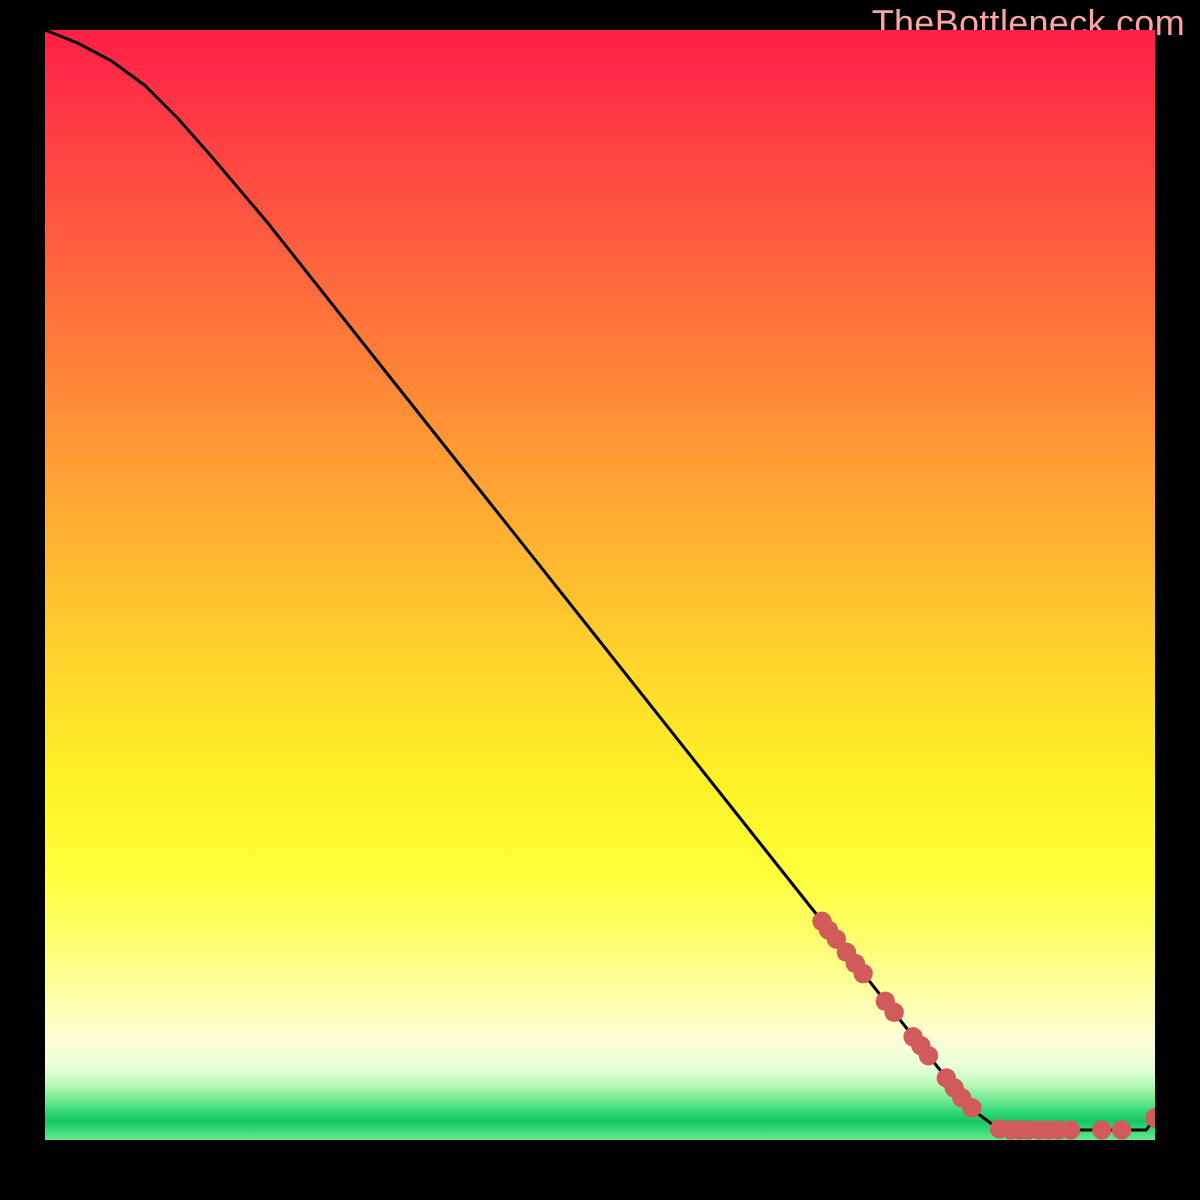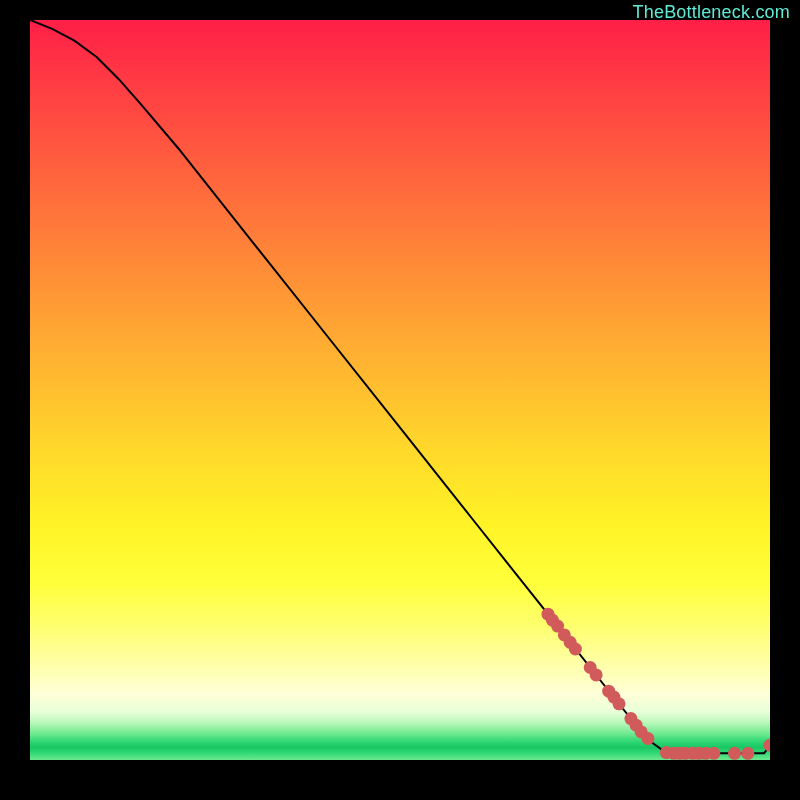--- a/index.html
+++ b/index.html
@@ -44,22 +44,22 @@
       #2fd874 97.5%,
       #18c763 98.3%,
       #2fd874 99%,
       #6ce88e 100%
     );
   }
   .watermark {
     position: absolute;
     top: 2px;
     right: 10px;
-    color: #5eead4;
-    font-size: 18px;
+    color: #fca5a5;
+    font-size: 24px;
     font-weight: 400;
     letter-spacing: 0.2px;
     user-select: none;
   }
   svg.overlay {
     position: absolute;
     left: 0;
     top: 0;
     width: 740px;
     height: 740px;

